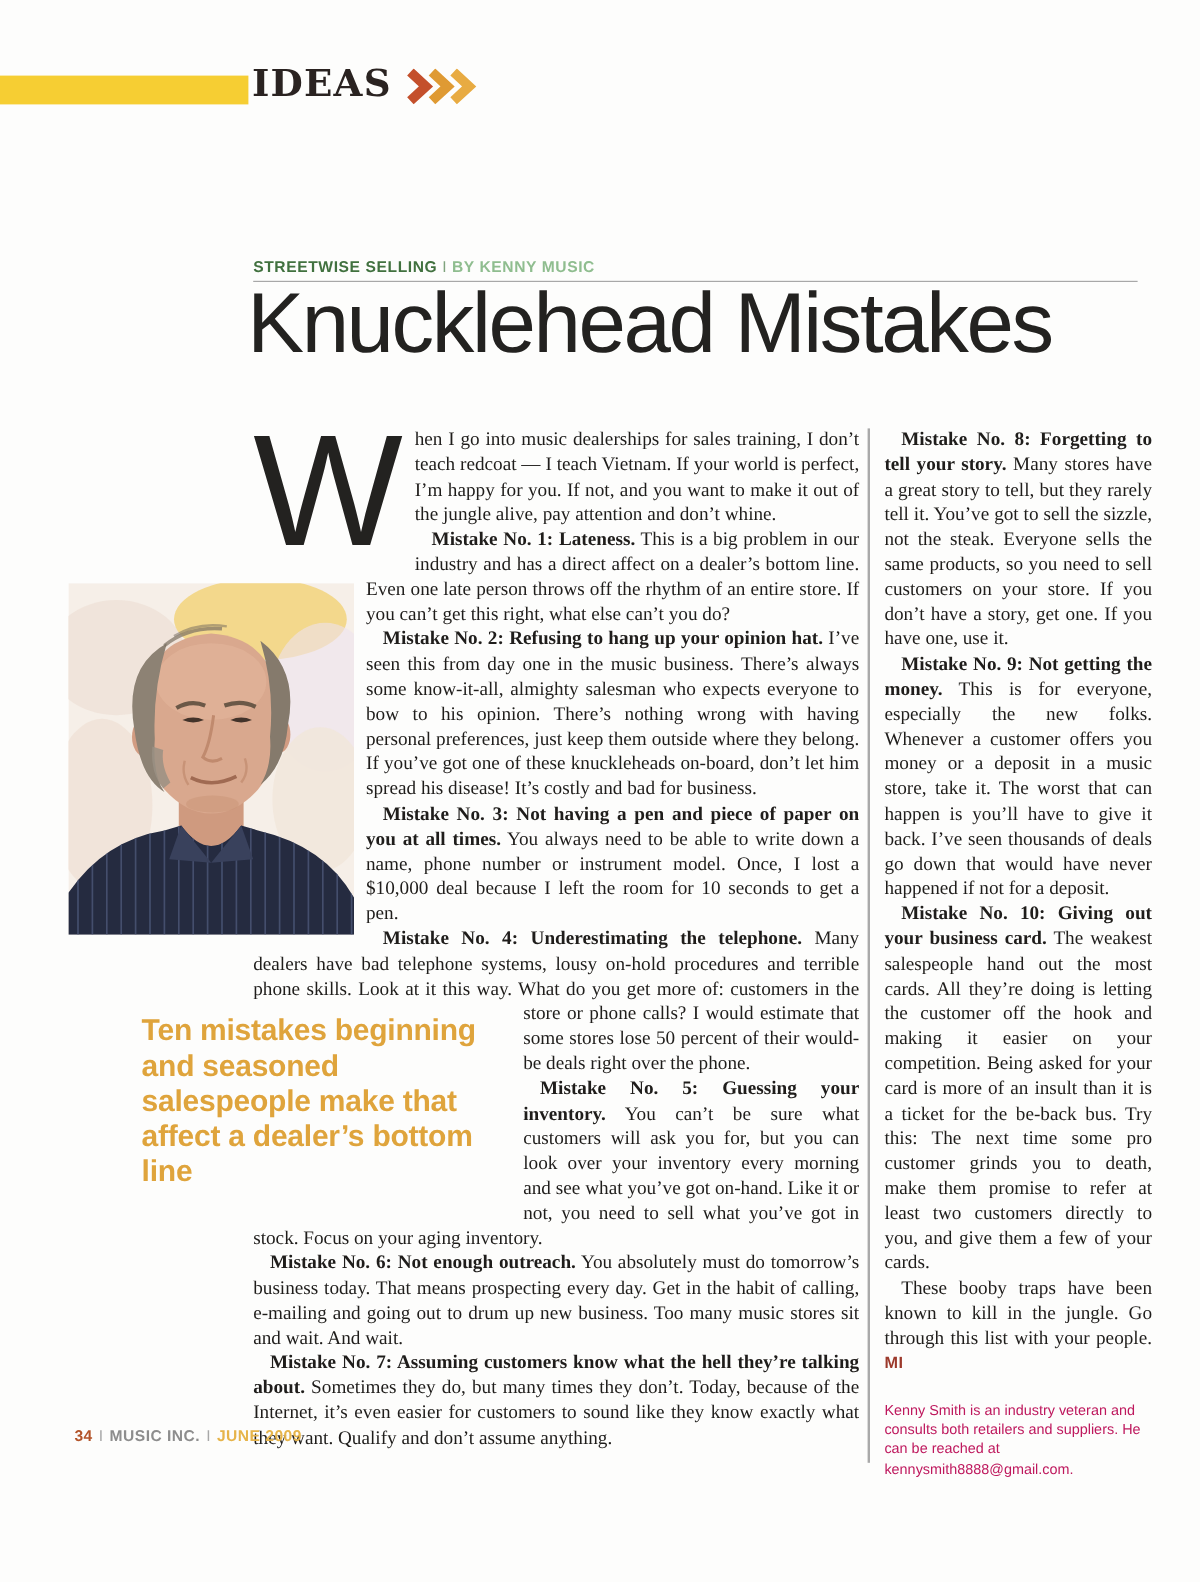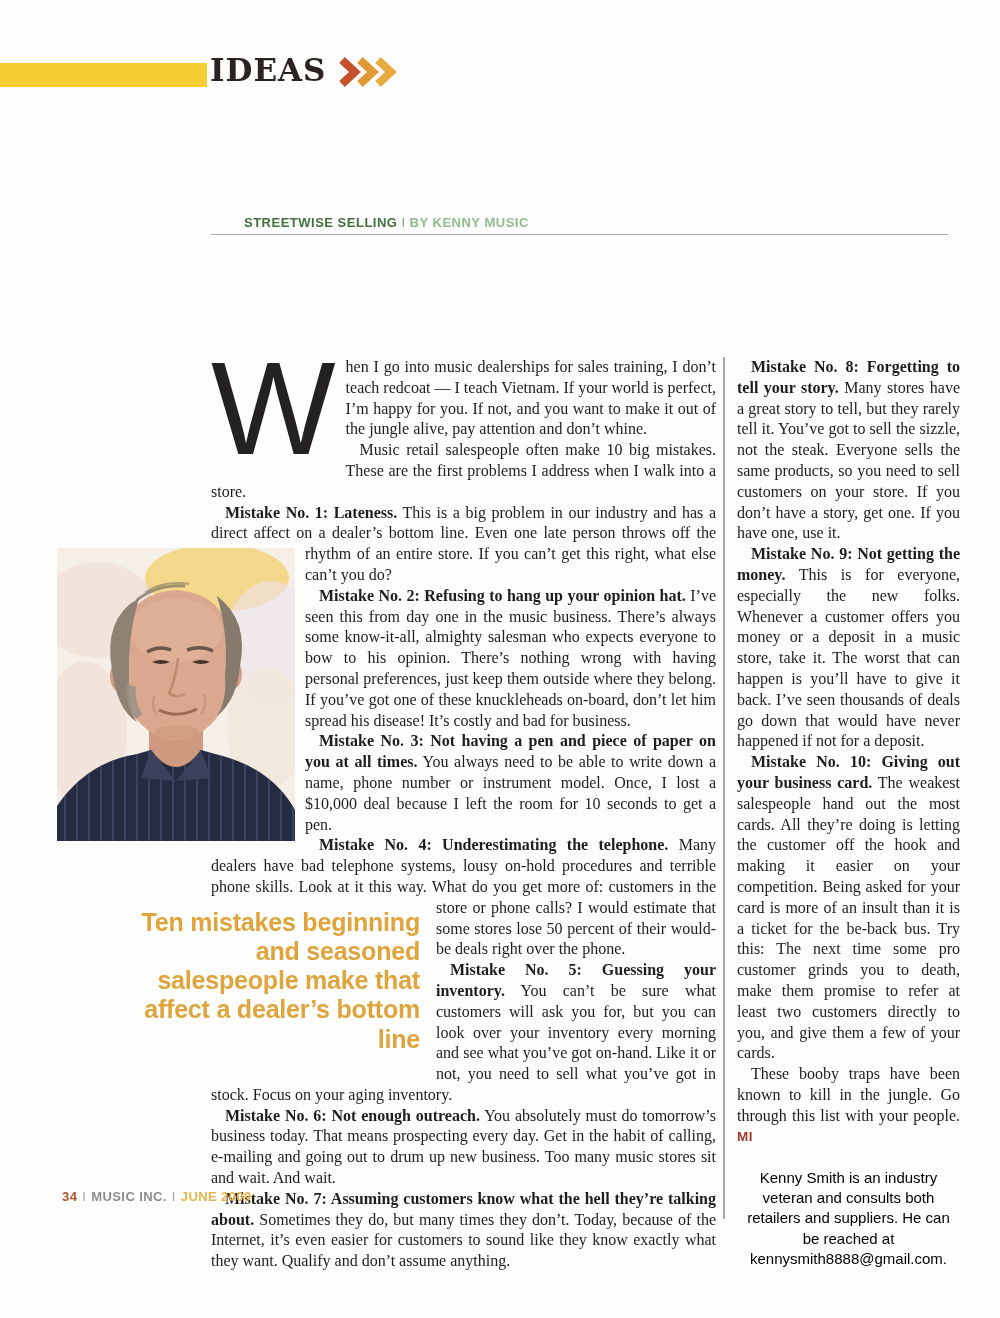--- a/index.html
+++ b/index.html
@@ -15,21 +15,21 @@
     font-family:"DejaVu Serif","Liberation Serif",serif;font-weight:bold;
     font-size:31px;letter-spacing:1px;color:#2a2321;line-height:36px;
   }
   .chevrons{display:block;margin-top:3px;}
   
   .kicker{
     position:absolute;left:211px;top:215px;width:737px;
     font-family:"Liberation Sans",sans-serif;font-weight:bold;font-size:13px;
     letter-spacing:.5px;padding-bottom:4px;border-bottom:1px solid #a8a8a8;
   }
-  .kicker-cat{color:#41713f;margin-left:33px;}
+  .kicker-cat{color:#41713f;}
   .kicker-sep{color:#7fa37d;padding:0 4px;font-weight:normal;}
   .kicker-byline{color:#8fbd8f;}
   
   .headline{
     position:absolute;left:206px;top:233px;margin:0;width:760px;
     font-family:"Liberation Sans","DejaVu Sans",sans-serif;
     font-weight:200;font-size:71px;letter-spacing:-2px;color:#232220;
     line-height:1.05;white-space:nowrap;
   }
   
@@ -57,31 +57,31 @@
     float:left;width:238px;height:293px;
     margin:4px 10px 6px -154px;display:block;
   }
   .photo-float svg{display:block;width:238px;height:293px;}
   
   .pullquote{
     float:left;display:block;width:302px;
     margin:10px 16px 12px -93px;
     font-family:"Liberation Sans",sans-serif;font-weight:bold;
     font-size:25px;line-height:1.17;letter-spacing:-.2px;
-    color:#dfa43c;text-align:right;text-indent:0;
+    color:#dfa43c;text-align:left;text-indent:0;
   }
   
   .mi-bug{
     font-family:"Liberation Sans",sans-serif;font-weight:bold;
     font-size:13.5px;letter-spacing:.5px;color:#9c392b;
   }
   .bio{
     margin-top:20px;
-    font-family:"Liberation Sans",sans-serif;font-size:15px;
-    line-height:1.34;color:#000000;text-align:center;
+    font-family:"Liberation Sans",sans-serif;font-size:12px;
+    line-height:1.34;color:#be185d;text-align:left;
   }
   
   .pagefooter{
     position:absolute;left:62px;top:1189px;
     font-family:"Liberation Sans",sans-serif;font-weight:bold;
     font-size:13px;letter-spacing:.4px;
   }
   .pg{color:#b3542a;}
   .foot-sep{color:#a8a8a8;font-weight:normal;padding:0 5px;}
   .mag{color:#8d8d8d;}
@@ -99,30 +99,30 @@
       <path d="M4 3 L17 15 L4 27" fill="none" stroke="#c4502c" stroke-width="8"></path>
       <path d="M22 3 L35 15 L22 27" fill="none" stroke="#df9a33" stroke-width="8"></path>
       <path d="M40 3 L53 15 L40 27" fill="none" stroke="#e8ab42" stroke-width="8"></path>
     </svg>
   </div>
 
   <div class="kicker">
     <span class="kicker-cat">STREETWISE SELLING</span><span class="kicker-sep">I</span><span class="kicker-byline">BY KENNY MUSIC</span>
   </div>
 
+  <h1 class="headline">Knucklehead Mistakes</h1>
 
   <div class="vrule"></div>
 
   <main class="main-col">
 
     <p>
       <span class="dropcap">W</span>
       <span>hen I go into music dealerships for sales training, I don’t teach redcoat — I teach Vietnam. If your world is perfect, I’m happy for you. If not, and you want to make it out of the jungle alive, pay attention and don’t whine.</span>
     </p>
-    <p class="indent">Music retail salespeople often make 10 big mistakes. These are the first problems I address when I walk into a store.</p>
 
     <p class="indent">
       <b class="lead">Mistake No. 1: Lateness.</b>
       <span>This is a big problem in our industry and has a direct affect on a dealer’s bottom line. Even one late person throws </span><span class="photo-float">
           <svg viewBox="0 0 238 293">
           <defs>
             <clipPath id="shirtClip">
               <path d="M0 293 L0 258 Q30 214 80 206 L94 202 Q119 236 144 202 L158 206 Q214 219 238 262 L238 293 Z"></path>
             </clipPath>
           </defs>

